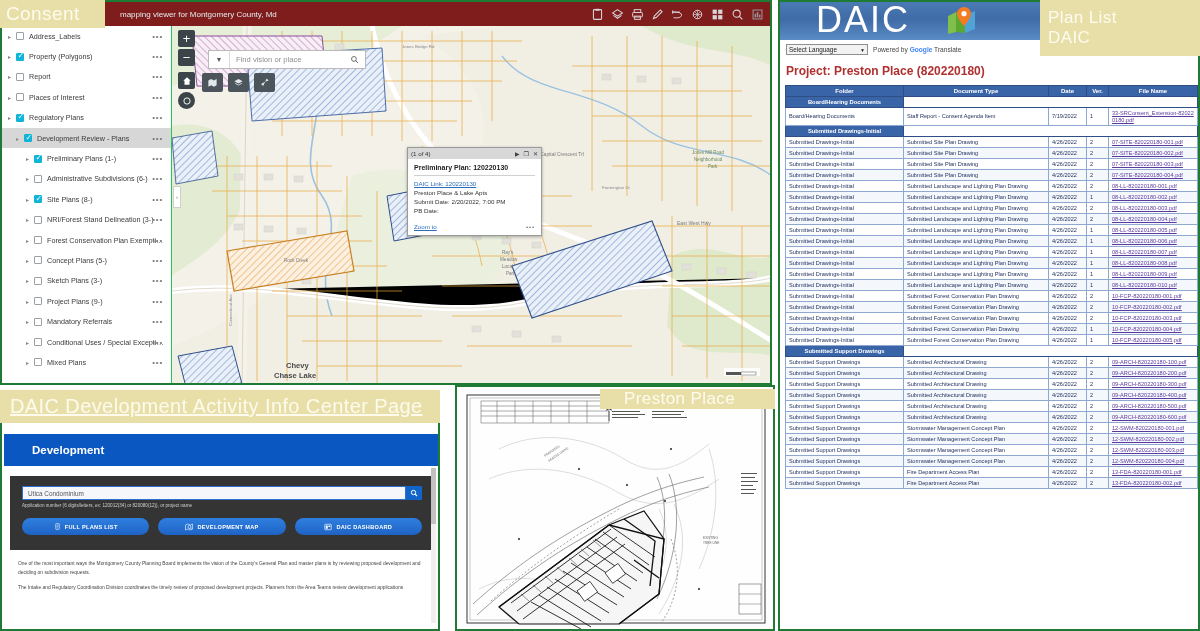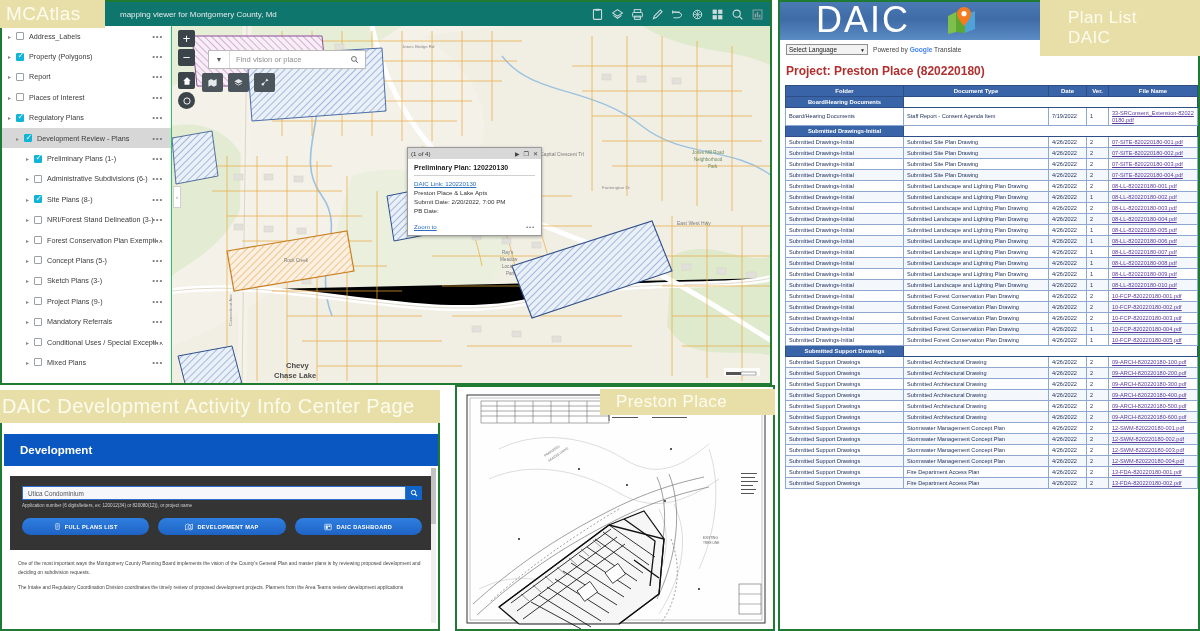--- a/index.html
+++ b/index.html
@@ -16,21 +16,21 @@
 
   
   .caption {
     position:absolute; background:#e8dfa8; color:#fdfbee;
     font-weight:300; letter-spacing:.4px; z-index:40;
     display:flex; flex-direction:column; justify-content:center;
     padding:2px 10px; line-height:1.15;
   }
 
   
-  .mc-topbar { position:absolute; left:0; top:0; width:772px; height:24px; background:#0f766e; color:#e4e9ec; font-size:8px; display:flex; align-items:center; }
+  .mc-topbar { position:absolute; left:0; top:0; width:772px; height:24px; background:#7f1d1d; color:#e4e9ec; font-size:8px; display:flex; align-items:center; }
   .mc-topbar .mc-title { margin-left:118px; white-space:nowrap; }
   .mc-tools { margin-left:auto; display:flex; gap:7px; padding-right:10px; align-items:center; }
   .mc-tools .ticon { width:13px; height:13px; opacity:.92; display:block; }
 
   .mc-left { position:absolute; left:0; top:24px; width:170px; height:361px; background:#fff; border-right:1px solid #22c55e; overflow:hidden; }
   .lay-row { display:flex; align-items:center; height:20.4px; padding-left:6px; font-size:7.2px; color:#3a3a3a; position:relative; }
   .lay-row.sel { background:#d7d7d7; }
   .lay-row .arw { width:8px; color:#8a8a8a; font-size:6px; flex:0 0 8px; }
   .lay-row .cbx { width:8px; height:8px; border:1px solid #9aa0a4; background:#fff; border-radius:1px; flex:0 0 8px; margin-right:5px; position:relative; }
   .lay-row .cbx.on { background:#0fb5d6; border-color:#0fb5d6; }
@@ -62,56 +62,56 @@
   .popup .pf { display:flex; align-items:center; padding:3px 6px 5px; font-size:6.2px; }
   .popup .pf a { color:#2a6ebb; text-decoration:underline; }
   .popup .pf .dots { margin-left:auto; color:#777; letter-spacing:.8px; }
 
   .mc-cap { left:0; top:0; width:105px; height:28px; font-size:19px; padding-left:6px; }
 
   
   .daic-hero { position:absolute; left:0; top:0; width:418px; height:38px; background:linear-gradient(180deg,#4a7ab4 0%,#3f6ba6 45%,#5b8cc4 100%); overflow:hidden; }
   .daic-hero .dlogo { position:absolute; left:36px; top:-3px; font-size:36px; color:#fff; font-weight:300; letter-spacing:2px; font-family:"Liberation Sans", sans-serif; }
   .daic-hero .pin { position:absolute; left:166px; top:5px; }
-  .daic-cap { left:1040px; top:0; width:160px; height:56px; font-size:17px; padding-left:28px; }
+  .daic-cap { left:1040px; top:0; width:160px; height:56px; font-size:17px; padding-left:8px; }
 
   .daic-lang { position:absolute; left:6px; top:42px; display:flex; align-items:center; gap:5px; font-size:6.6px; color:#444; }
   .daic-lang .sel { border:1px solid #8f8f8f; background:#f2f2f2; height:11px; width:82px; display:flex; align-items:center; padding:0 2px; font-size:6.4px; color:#222; }
   .daic-lang .sel .cv { margin-left:auto; font-size:5px; }
   .gtrans b { color:#4285f4; }
 
   .daic-proj { position:absolute; left:6px; top:62px; font-size:12px; color:#b03030; font-weight:bold; }
 
   .dtable { position:absolute; left:5px; top:83px; width:412px; border-collapse:collapse; table-layout:fixed; font-size:5.6px; color:#1c2d5a; }
   .dtable th { background:#3a64a8; color:#fff; font-size:6px; height:11px; border:1px solid #2d4f86; font-weight:bold; }
   .dtable td { border:1px solid #8fa8cf; padding:1.5px 3px; vertical-align:middle; line-height:1.25; }
   .dtable tr.grp td { background:#3a64a8; color:#fff; font-weight:bold; text-align:center; border:1px solid #2d4f86; font-size:5.8px; height:9px; }
   .dtable tr.grp td.blank { background:#fff; }
   .dtable tr.alt td { background:#f4f7fc; }
   .dtable td.fn a { color:#5b3a9e; text-decoration:underline; word-break:break-all; }
   .c-folder{width:118px;} .c-type{width:145px;} .c-date{width:38px;} .c-ver{width:22px;} .c-file{width:89px;}
 
   
-  .dev-cap { left:0; top:390px; width:440px; height:33px; font-size:20px; padding-left:2px; }
-  .dev-blue { position:absolute; left:2px; top:42px; width:434px; height:32px; background:#0b57c2; display:flex; align-items:center; padding-left:16px; color:#fff; font-size:11.5px; font-weight:bold; }
+  .dev-cap { left:0; top:390px; width:440px; height:33px; font-size:20px; padding-left:10px;text-decoration:underline; }
+  .dev-blue { position:absolute; left:2px; top:42px; width:434px; height:32px; background:#0b57c2; display:flex; align-items:center; padding-left:28px; color:#fff; font-size:11.5px; font-weight:bold; }
   .dev-dark { position:absolute; left:8px; top:84px; width:424px; height:74px; background:#343434; padding:10px 12px; }
   .dev-search { display:flex; height:14px; }
   .dev-search .di { flex:1; background:#f5f7fa; border:1px solid #2f6fd0; font-size:6.4px; color:#555; padding:0 5px; display:flex; align-items:center; }
   .dev-search .db { width:16px; background:#1265c8; display:flex; align-items:center; justify-content:center; }
   .dev-hint { color:#cfcfcf; font-size:4.6px; margin-top:3px; }
   .dev-btns { display:flex; gap:9px; margin-top:10px; }
   .dev-btn { flex:1; height:17px; background:linear-gradient(180deg,#2f7fe0,#1e63c4); border-radius:9px; color:#fff; font-size:5.6px; font-weight:bold; display:flex; align-items:center; justify-content:center; gap:4px; letter-spacing:.3px; }
   .dev-body { position:absolute; left:8px; top:167px; width:424px; padding:0 8px; }
   .dev-h2 { font-size:11.5px; font-weight:bold; color:#111; margin-bottom:7px; }
   .dev-p { font-size:4.9px; color:#444; line-height:1.85; margin-bottom:6px; }
   .dev-scroll { position:absolute; right:2px; top:76px; width:5px; height:155px; background:#efefef; }
   .dev-scroll i { position:absolute; left:0; top:0; width:5px; height:56px; background:#c2c2c2; display:block; }
 
   
-  .plan-cap { left:600px; top:389px; width:175px; height:26px; font-size:17px; padding-left:16px; }
+  .plan-cap { left:600px; top:389px; width:175px; height:20px; font-size:17px; padding-left:24px; }
   .plan-inner { position:absolute; left:2px; top:2px; width:314px; height:240px; background:#fff; overflow:hidden; }
 </style>
 </head>
 <body>
 
 <div class="stage">
 
   <div class="panel" id="panel-mcatlas">
 
     <div class="mc-topbar">
@@ -439,21 +439,21 @@
         </div>
         <div class="pf">
           <a href="#">Zoom to</a>
           <span class="dots">•••</span>
         </div>
       </div>
     </div>
   </div>
 
   <div class="caption mc-cap">
-    <span>MCAtlas</span>
+    <span>Consent</span>
   </div>
 
   <div class="panel" id="panel-daic">
     <div class="daic-hero">
       <span class="dlogo">DAIC</span>
       <span class="pin">
         <svg width="32" height="28" viewBox="0 0 32 28">
           <path d="M2 9 L10 5 L10 25 L2 27 Z" fill="#7fc04c"></path>
           <path d="M10 5 L19 8 L19 26 L10 25 Z" fill="#5aa832"></path>
           <path d="M19 8 L29 4 L29 22 L19 26 Z" fill="#4fa3d6"></path>

